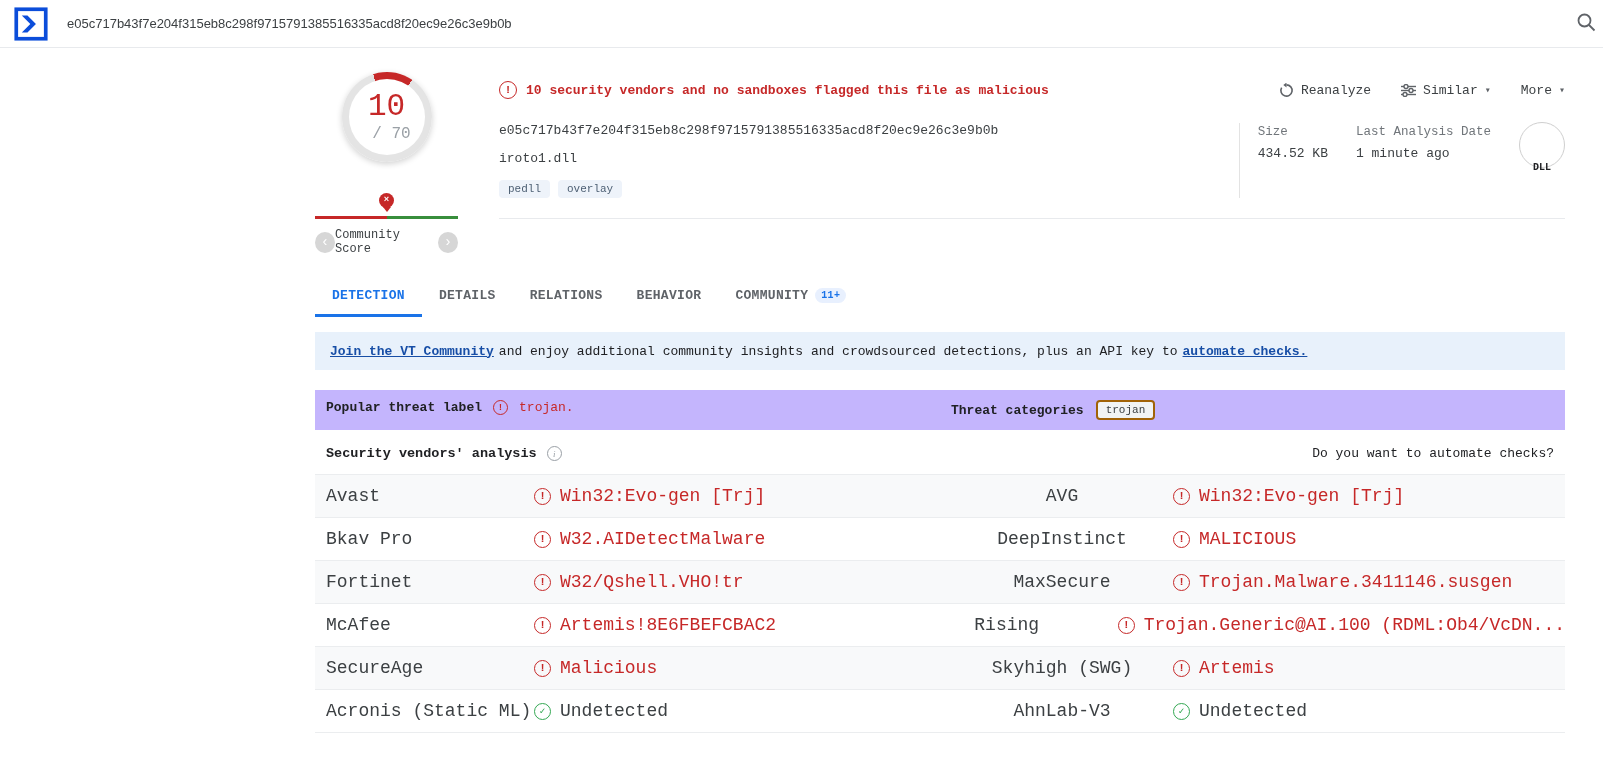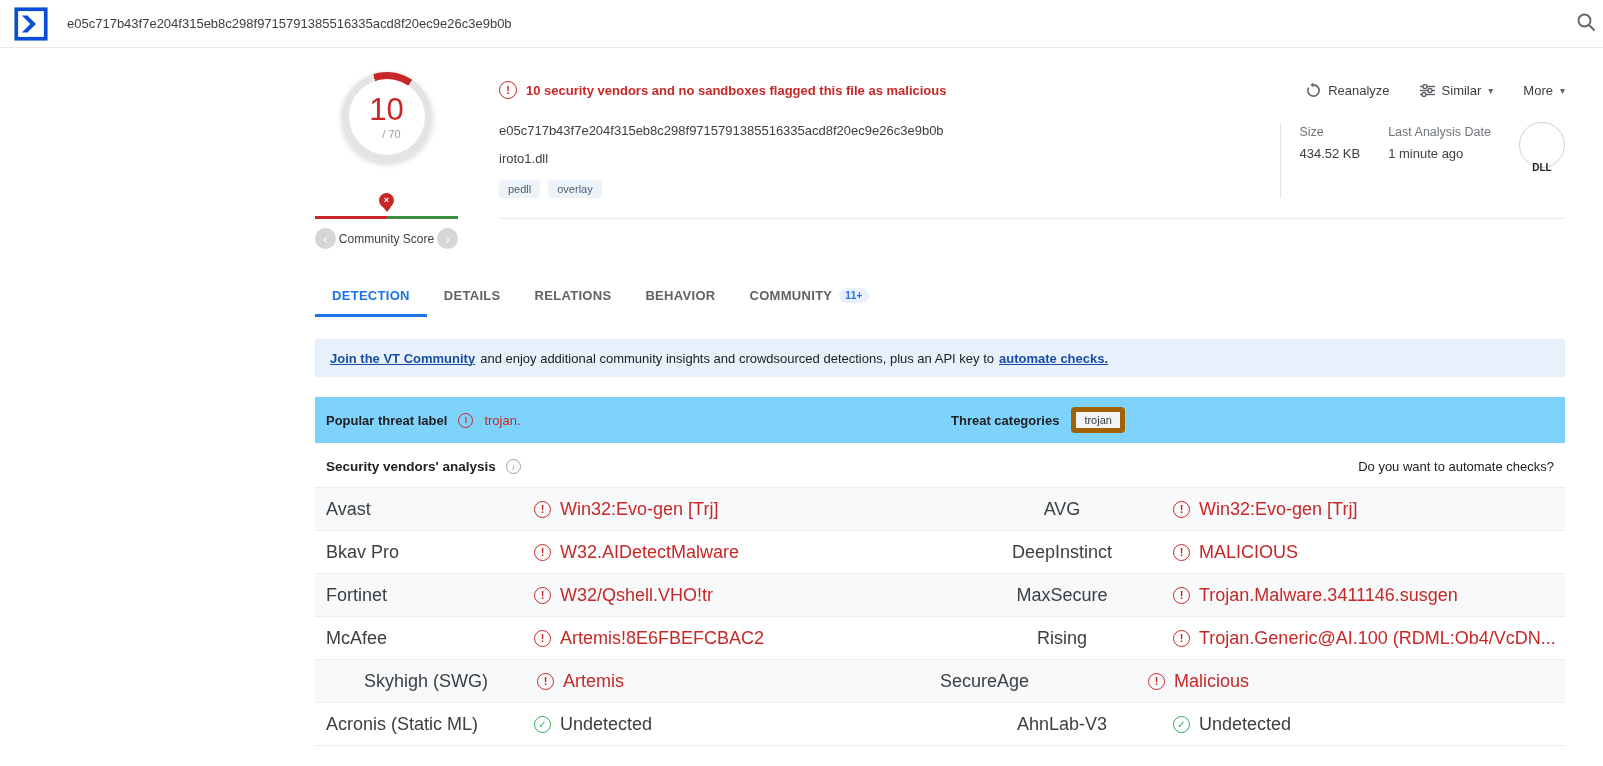--- a/index.html
+++ b/index.html
@@ -19,31 +19,31 @@
     font-size:13px;
   }
   
   .topbar{height:48px;display:flex;align-items:center;gap:16px;
     padding:0 10px 0 13px;border-bottom:1px solid var(--hair);}
   .logo{width:36px;height:36px;display:flex;align-items:center;justify-content:center;cursor:pointer;}
   .search-input{flex:1;border:none;outline:none;font-size:13px;color:var(--text);
     font-family:inherit;background:transparent;}
   .search-btn{background:none;border:none;cursor:pointer;padding:2px;margin-right:-6px;}
   
-  .main{position:relative;}
+  .main{position:relative;font-family:Liberation Mono, monospace;}
   
   .score-widget{position:absolute;left:315px;top:24px;width:143px;}
   .ring{width:90px;height:90px;margin:0 auto;border-radius:50%;position:relative;
     background:conic-gradient(from -18deg,var(--red) 0 52deg,#e4e4e4 52deg 360deg);
     box-shadow:0 2px 6px rgba(0,0,0,.18);}
   .ring::before{content:"";position:absolute;inset:7px;background:#fff;border-radius:50%;}
   .ring-text{position:absolute;inset:0;display:flex;flex-direction:column;
     align-items:center;justify-content:center;}
   .score-val{font-size:31px;line-height:1;color:var(--red);}
-  .score-total{font-size:11px;color:#9aa0a6;margin-top:3px;margin-left:10px;}
+  .score-total{font-size:16px;color:#9aa0a6;margin-top:3px;margin-left:10px;}
   .pin{margin:31px auto 0;width:16px;}
   .pin-circle{width:15px;height:15px;border-radius:50%;background:var(--red);color:#fff;
     font-size:9px;line-height:15px;text-align:center;font-weight:bold;margin:0 auto;}
   .pin-tail{width:0;height:0;border-left:4px solid transparent;border-right:4px solid transparent;
     border-top:5px solid var(--red);margin:-1px auto 0;}
   .gauge{margin-top:4px;height:3px;display:flex;}
   .gauge .g-red{flex:1;background:var(--red);}
   .gauge .g-green{flex:1;background:#388e3c;}
   .community-row{margin-top:9px;display:flex;align-items:center;justify-content:space-between;}
   .nav-circle{width:21px;height:21px;border-radius:50%;background:#d6d6d6;color:#fff;
@@ -83,30 +83,30 @@
     display:flex;flex-direction:column;align-items:center;justify-content:center;margin-top:-3px;gap:44px;}
   .filetype-label{font-size:10px;font-weight:bold;color:#202124;margin-top:1px;}
   
   .lower{margin-left:315px;margin-right:38px;}
   .tabs{display:flex;margin-top:57px;}
   .tab{font-size:13px;font-weight:bold;color:#5f6368;letter-spacing:.3px;
     padding:12px 17px 11px;cursor:pointer;display:flex;align-items:center;gap:7px;border-bottom:3px solid transparent;}
   .tab.active{color:var(--blue);border-bottom-color:var(--blue);}
   .tab-badge{background:#e8f0fe;color:var(--blue);font-size:10px;font-weight:bold;
     padding:2px 6px;border-radius:8px;}
-  .banner{margin-top:22px;background:#e8f1fb;height:38px;display:flex;align-items:center;
+  .banner{margin-top:15px;background:#e8f1fb;height:38px;display:flex;align-items:center;
     padding:0 15px;font-size:13px;color:#202124;}
   .banner a{color:#174ea6;font-weight:bold;text-decoration:underline;cursor:pointer;}
   .banner .mid{margin:0 5px;}
-  .threat-row{margin-top:20px;background:#7dd3fc;display:flex;align-items:center;
+  .threat-row{margin-top:20px;background:#c4b5fd;display:flex;align-items:flex-start;
     padding:10px 0;font-size:13px;}
   .threat-left{width:636px;display:flex;align-items:center;gap:11px;padding-left:11px;}
   .threat-right{display:flex;align-items:center;gap:12px;}
   .bold-label{font-weight:bold;color:#202124;}
-  .cat-chip{background:#f1f3f4;border:5px solid #a16207;font-size:11px;padding:2px 8px;
+  .cat-chip{background:#f1f3f4;border:2px solid #a16207;font-size:11px;padding:2px 8px;
     border-radius:4px;color:var(--text);cursor:pointer;}
   .analysis-header{display:flex;align-items:center;justify-content:space-between;
     padding:16px 11px 13px;}
   .analysis-title-wrap{display:flex;align-items:center;}
   .analysis-title{font-weight:bold;font-size:13.5px;color:#202124;}
   .info-icon{width:15px;height:15px;border:1.3px solid #9aa0a6;border-radius:50%;color:#9aa0a6;
     font-size:9px;display:inline-flex;align-items:center;justify-content:center;
     margin-left:10px;cursor:pointer;font-style:italic;font-family:"Liberation Serif",serif;}
   .info-icon::before{content:"i";}
   .automate-prompt{font-size:13px;color:#202124;}
@@ -346,32 +346,32 @@
         <div class="half hright">
           <span class="vendor">Rising</span>
           <span class="result">
             <span class="vt-status st-malicious"></span>
             <span class="result-text st-malicious">Trojan.Generic@AI.100 (RDML:Ob4/VcDN...</span>
           </span>
         </div>
       </div>
 
       <div class="vrow">
+        <div class="half hleft">
+          <span class="vendor">SecureAge</span>
+          <span class="result">
+            <span class="vt-status st-malicious"></span>
+            <span class="result-text st-malicious">Malicious</span>
+          </span>
+        </div>
         <div class="half hright">
           <span class="vendor">Skyhigh (SWG)</span>
           <span class="result">
             <span class="vt-status st-malicious"></span>
             <span class="result-text st-malicious">Artemis</span>
-          </span>
-        </div>
-        <div class="half hleft">
-          <span class="vendor">SecureAge</span>
-          <span class="result">
-            <span class="vt-status st-malicious"></span>
-            <span class="result-text st-malicious">Malicious</span>
           </span>
         </div>
       </div>
 
       <div class="vrow">
         <div class="half hleft">
           <span class="vendor">Acronis (Static ML)</span>
           <span class="result">
             <span class="vt-status st-undetected"></span>
             <span class="result-text st-undetected">Undetected</span>

